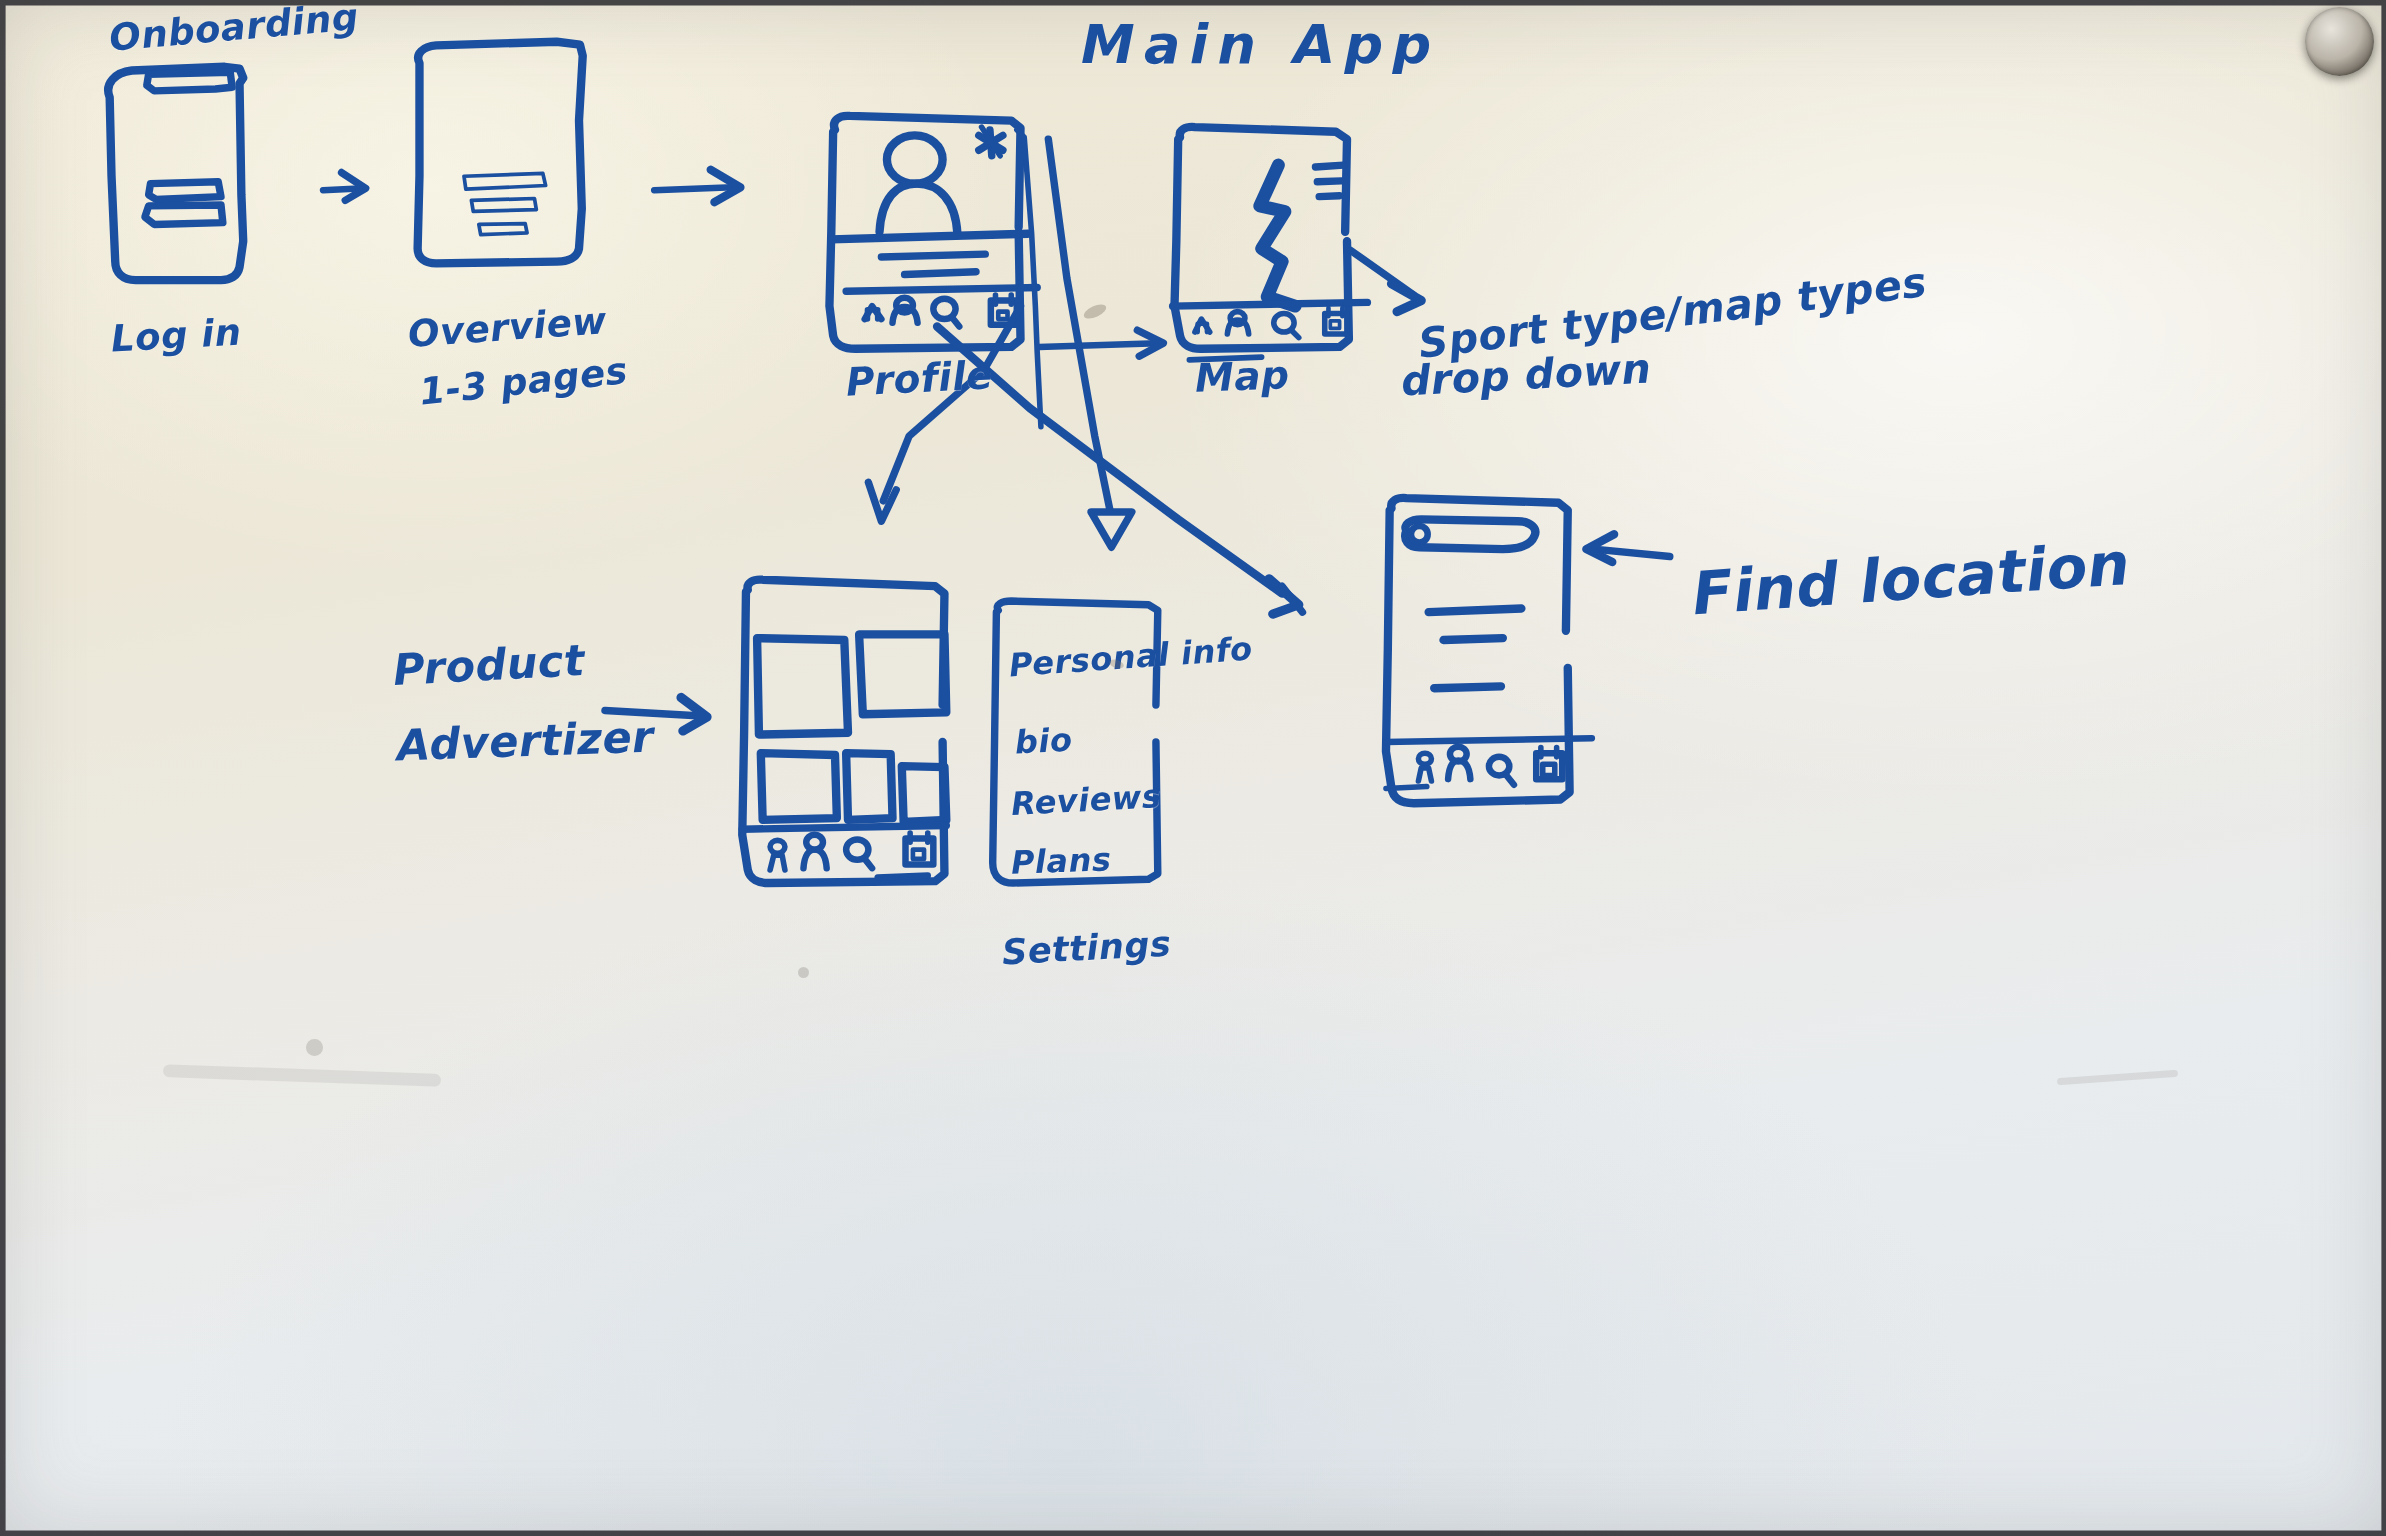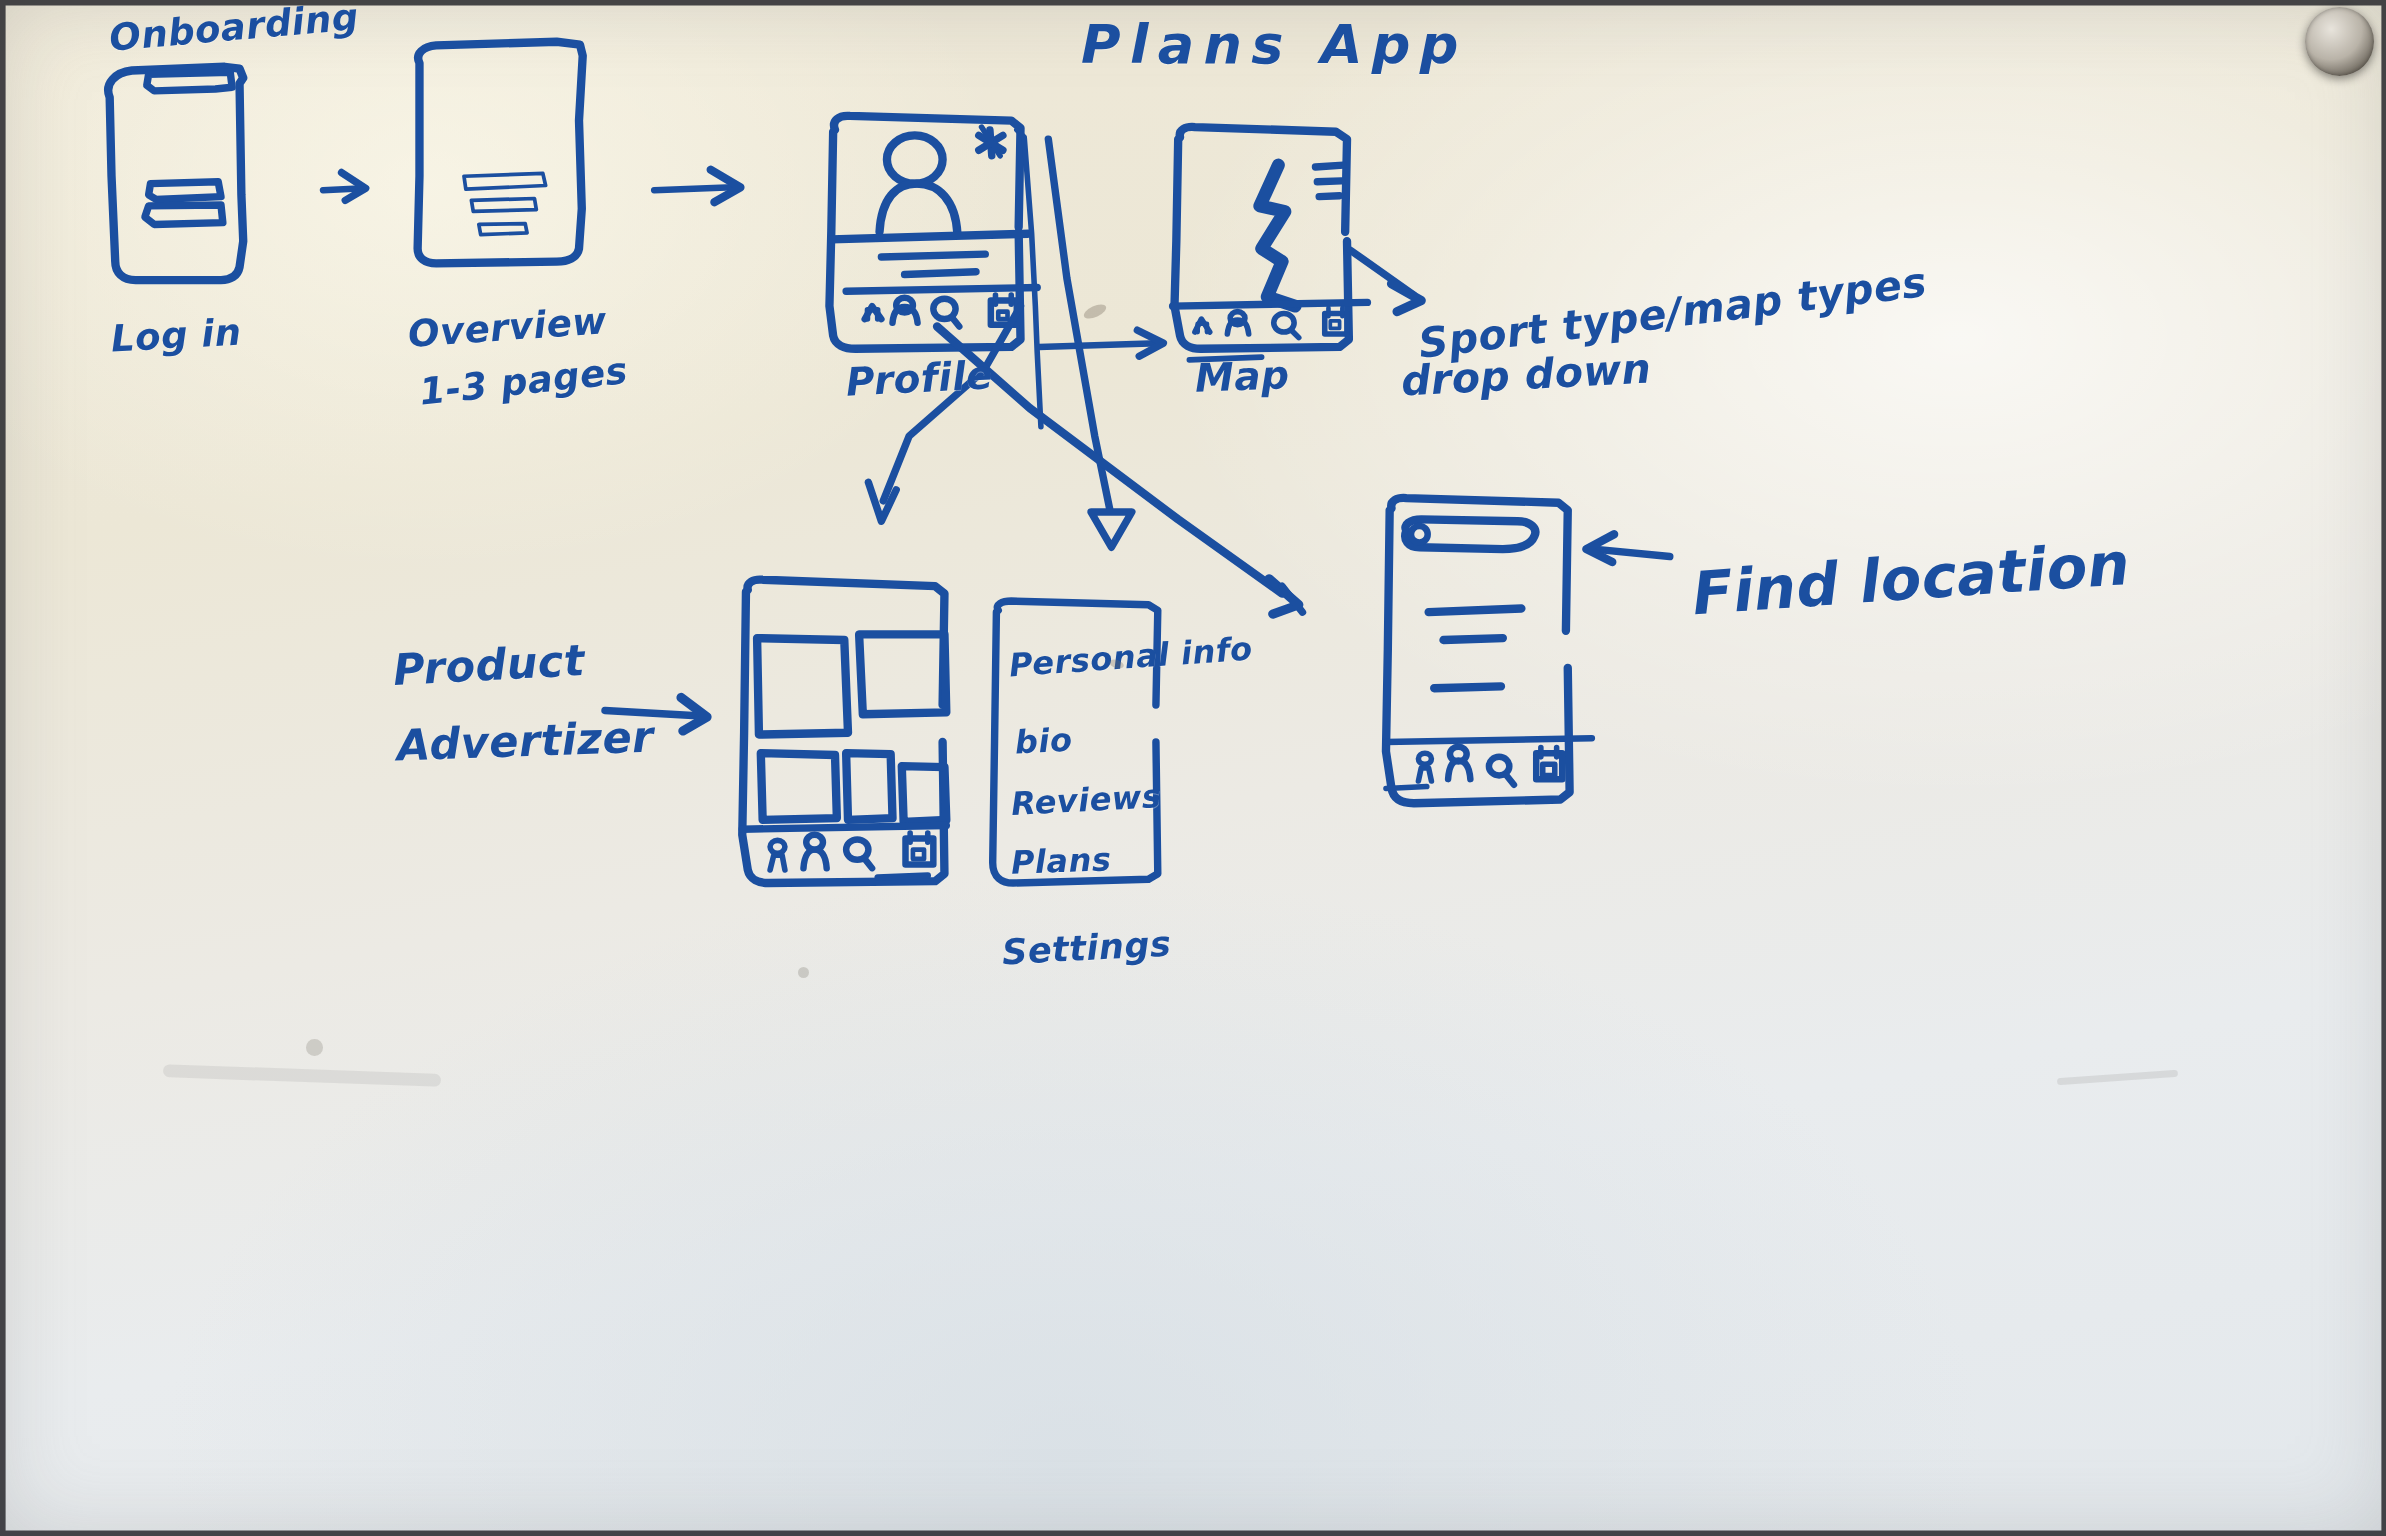--- a/index.html
+++ b/index.html
@@ -239,21 +239,21 @@
 
     <g>
       <path d="M1800,600 L1718,592" stroke-width="8"></path>
       <path d="M1740,576 L1710,592 L1738,606" stroke-width="9"></path>
     </g>
 
   </svg>
 
   <div class="hw" style="left:109px;top:5.6px;font-size:37px;transform:rotate(-5deg);">Onboarding</div>
 
-  <div class="hw" style="left:1081px;top:13px;font-size:54px;letter-spacing:9.3px;">Plans App</div>
+  <div class="hw" style="left:1081px;top:13px;font-size:54px;letter-spacing:9.3px;">Main App</div>
 
   <div class="hw" style="left:111px;top:314px;font-size:37px;transform:rotate(-3deg);">Log in</div>
 
   <div class="hw" style="left:408px;top:306px;font-size:37px;transform:rotate(-4deg);">Overview</div>
   <div class="hw" style="left:419px;top:360px;font-size:37px;transform:rotate(-6deg);">1-3 pages</div>
 
   <div class="hw" style="left:846px;top:356px;font-size:39px;transform:rotate(-3deg);">Profile</div>
 
   <div class="hw" style="left:1195px;top:354px;font-size:39px;transform:rotate(-2deg);">Map</div>
 

